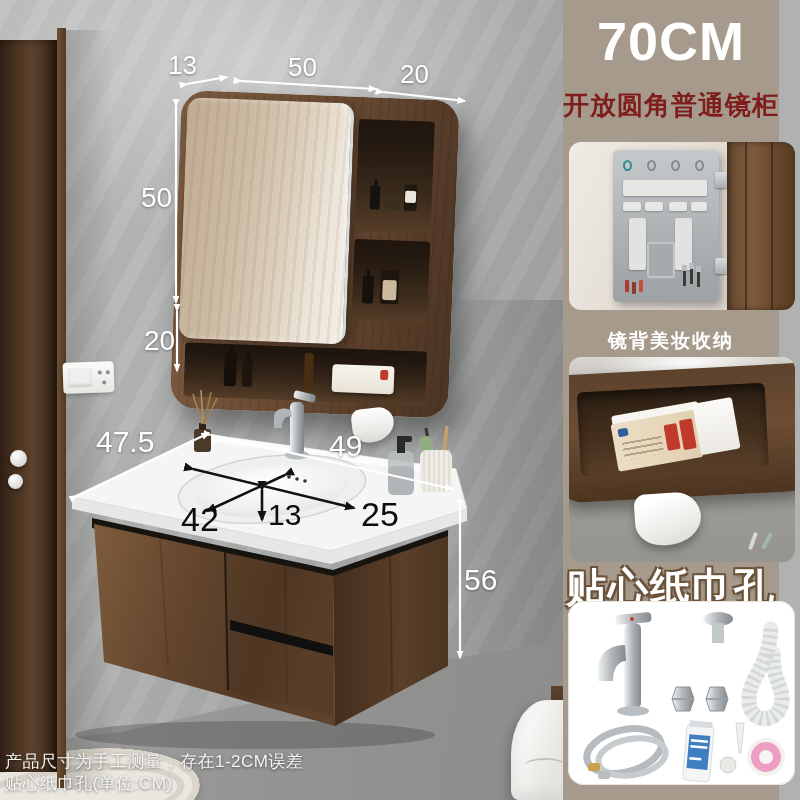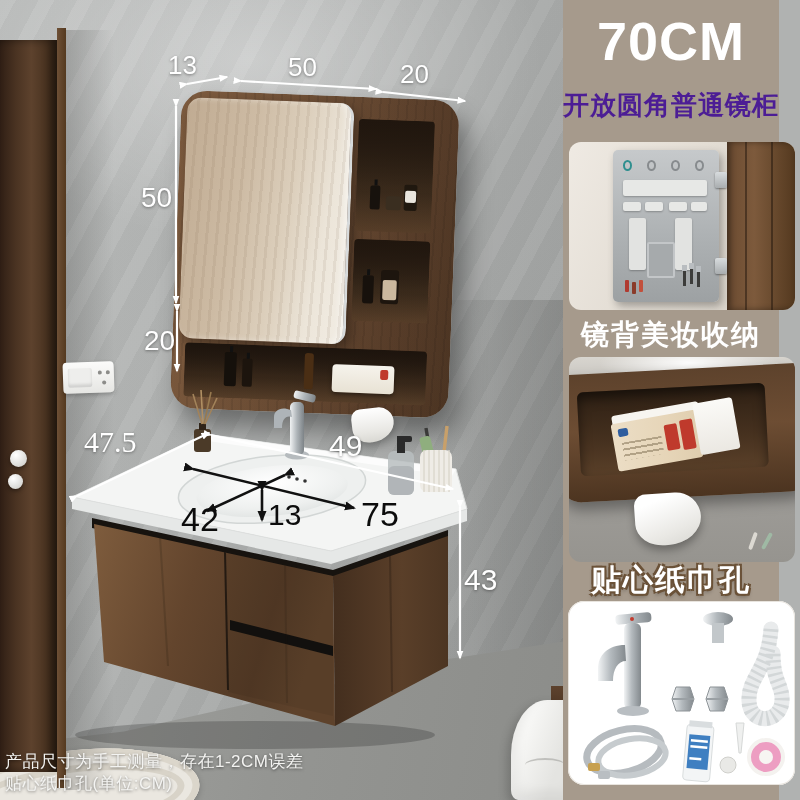--- a/index.html
+++ b/index.html
@@ -78,26 +78,26 @@
   .dim { position:absolute; color:#ffffff; font-weight:400; text-shadow:0 1px 3px rgba(0,0,0,.4); line-height:1; }
   .dim.dark { color:#0c0c0c; font-weight:500; text-shadow:none; }
 
   .disclaimer { position:absolute; left:5px; color:#f4f4f2; font-size:17px; letter-spacing:.5px;
                 text-shadow:0 1px 3px rgba(0,0,0,.5); white-space:nowrap; }
 
   
   .sidebar { position:absolute; left:563px; top:0; width:216px; height:800px; background:#a69a8c; }
   .size-title { position:absolute; left:0; top:10px; width:100%; text-align:center; color:#fff;
                 font-size:54px; font-weight:700; letter-spacing:1px; }
-  .subtitle { position:absolute; left:0; top:88px; width:100%; text-align:center; color:#4c1d95;
+  .subtitle { position:absolute; left:0; top:88px; width:100%; text-align:center; color:#7f1d1d;
               font-size:26px; font-weight:700; letter-spacing:1px; }
   .photo { position:absolute; left:6px; width:226px; border-radius:12px; overflow:hidden; }
   .caption { position:absolute; left:0; width:100%; text-align:center; color:#fff; font-weight:700; letter-spacing:2px; }
-  .cap1 { top:316px; font-size:28px; }
-  .cap2 { top:560px; font-size:30px;
+  .cap1 { top:328px; font-size:19px; }
+  .cap2 { top:560px; font-size:40px;
           text-shadow:-2px -2px 0 #6b5238, 2px -2px 0 #6b5238, -2px 2px 0 #6b5238, 2px 2px 0 #6b5238, 0 3px 4px rgba(0,0,0,.35); }
 
   
   .p1 { top:142px; height:168px; background:linear-gradient(115deg,#efeae3 0%,#e3ddd4 45%,#d8d2c8 100%); }
   .p1-wood { position:absolute; left:158px; top:0; width:68px; height:168px;
              background:linear-gradient(90deg,#6b4b31 0%,#7d5a3c 40%,#54391f 100%);
              box-shadow:inset 3px 0 6px rgba(0,0,0,.4); }
   .p1-wood-seam { position:absolute; top:0; width:2px; height:168px; background:rgba(25,15,8,.45); }
   .p1-door { position:absolute; left:44px; top:8px; width:106px; height:152px; border-radius:5px;
              background:linear-gradient(180deg,#c6c9cb 0%,#aeb2b4 55%,#9da1a3 100%);
@@ -307,26 +307,26 @@
         <line x1="285" y1="475" x2="207" y2="511" marker-start="url(#ab)" marker-end="url(#ab)"></line>
         <line x1="262" y1="490" x2="262" y2="520" marker-start="url(#ab)" marker-end="url(#ab)"></line>
       </g>
     </svg>
 
     <span class="dim" style="left:168px;top:52px;font-size:26px;">13</span>
     <span class="dim" style="left:288px;top:54px;font-size:26px;">50</span>
     <span class="dim" style="left:400px;top:61px;font-size:26px;">20</span>
     <span class="dim" style="left:141px;top:184px;font-size:28px;">50</span>
     <span class="dim" style="left:144px;top:327px;font-size:28px;">20</span>
-    <span class="dim" style="left:84px;top:427px;font-size:30px;font-family:Liberation Serif, serif;">47.5</span>
+    <span class="dim" style="left:96px;top:427px;font-size:30px;">47.5</span>
     <span class="dim" style="left:329px;top:431px;font-size:30px;">49</span>
     <span class="dim dark" style="left:181px;top:502px;font-size:34px;">42</span>
     <span class="dim dark" style="left:268px;top:500px;font-size:30px;">13</span>
-    <span class="dim dark" style="left:361px;top:497px;font-size:34px;">75</span>
-    <span class="dim" style="left:464px;top:565px;font-size:30px;">43</span>
+    <span class="dim dark" style="left:361px;top:497px;font-size:34px;">25</span>
+    <span class="dim" style="left:464px;top:565px;font-size:30px;">56</span>
 
     <div class="disclaimer" style="top:750px;">产品尺寸为手工测量，存在1-2CM误差</div>
     <div class="disclaimer" style="top:772px;">贴心纸巾孔(单位:CM)</div>
   </div>
 
   <div class="sidebar">
     <div class="size-title">70CM</div>
     <div class="subtitle">开放圆角普通镜柜</div>
 
     <div class="photo p1">

